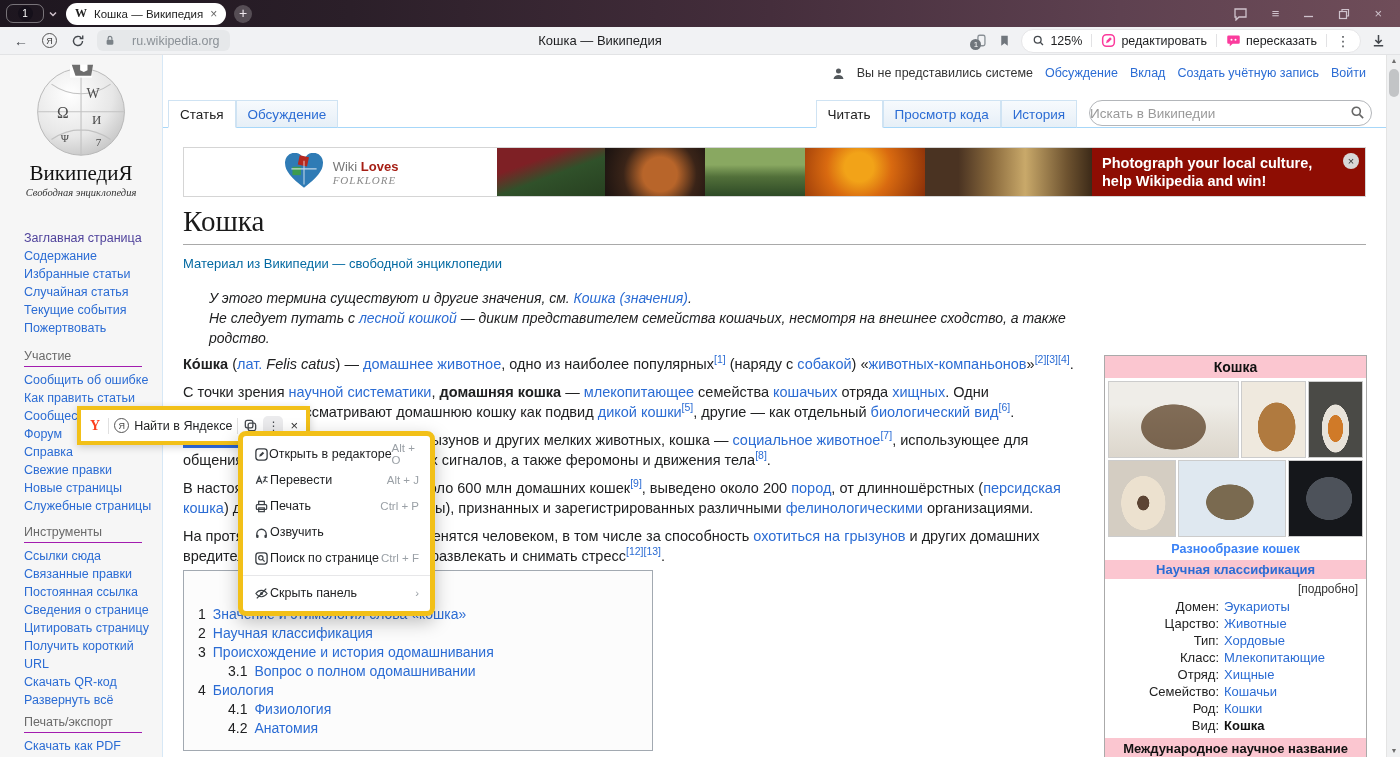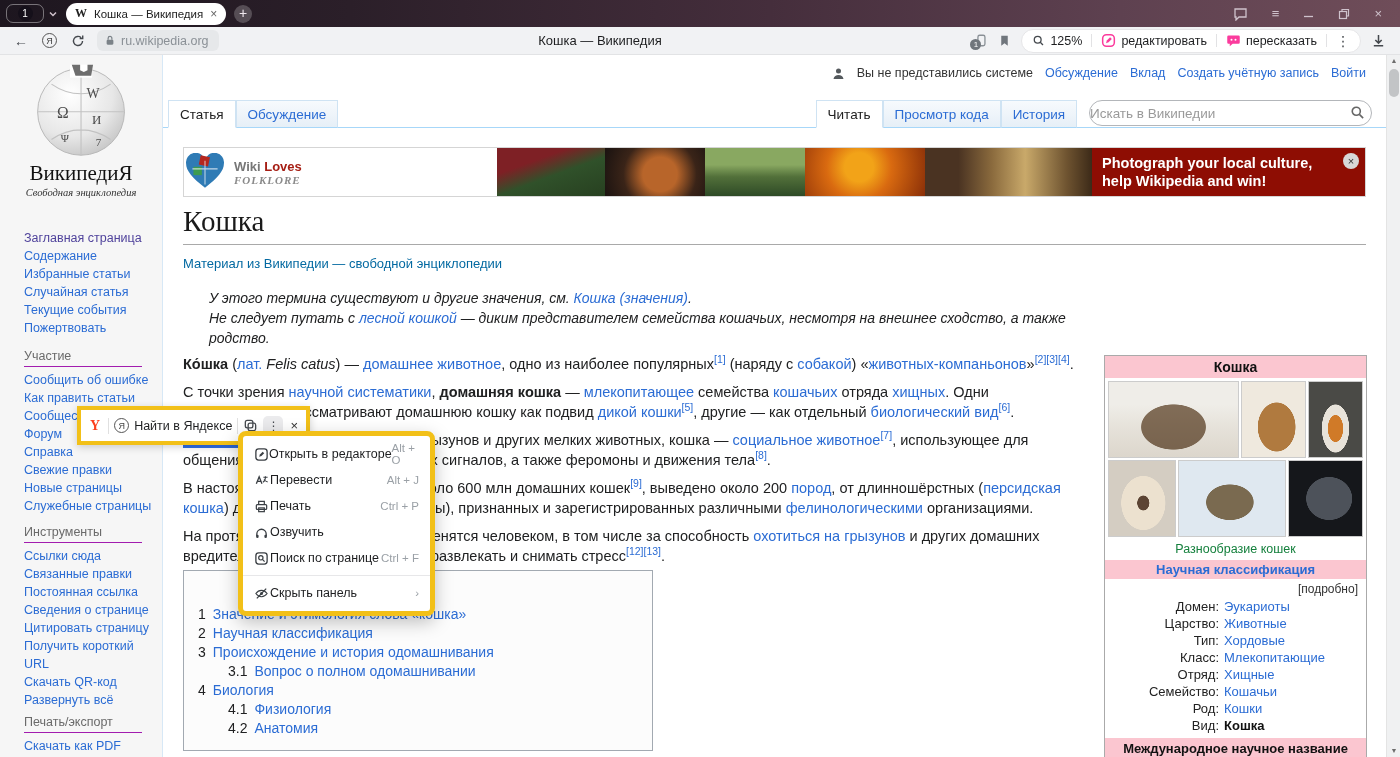--- a/index.html
+++ b/index.html
@@ -23,21 +23,21 @@
   .newtab { margin-left:8px; width:18px; height:18px; border-radius:50%; background:rgba(255,255,255,.22);
     color:#f0e8ee; font-size:14px; line-height:16px; text-align:center; cursor:pointer; }
   .winbtns { margin-left:auto; display:flex; align-items:center; gap:24px; margin-right:18px; color:#cfc2cc; }
   .winbtns .wb { cursor:pointer; display:flex; align-items:center; font-size:13px; }
 
   
   .addrbar { position:absolute; left:0; top:27px; width:1400px; height:28px; background:#f1f2f4;
     display:flex; align-items:center; border-bottom:1px solid #e2e3e5; }
   .ab-ic { margin-left:14px; color:#45494e; display:flex; align-items:center; cursor:pointer; font-size:14px; }
   .urlchip { margin-left:12px; height:21px; background:#e6e8ea; border-radius:6px; display:flex; align-items:center;
-    padding:0 10px 0 7px; gap:5px; cursor:pointer; }
+    padding:0 10px 0 7px; gap:16px; cursor:pointer; }
   .urlchip .url { font-size:12.5px; color:#8a9096; }
   .addr-title { position:absolute; left:0; width:1200px; text-align:center; font-size:13px; color:#1d1e20; pointer-events:none; }
   .ab-right { margin-left:auto; display:flex; align-items:center; margin-right:14px; gap:10px; }
   .devwrap { position:relative; display:flex; cursor:pointer; }
   .devbadge { position:absolute; left:-4px; bottom:-2px; width:11px; height:11px; background:#70767c; border-radius:50%;
     color:#fff; font-size:8px; display:flex; align-items:center; justify-content:center; }
   .toolpill { height:24px; background:#fff; border-radius:13px; border:1px solid #e6e6e8; display:flex; align-items:center;
     padding:0 10px; gap:9px; }
   .toolpill .sep { width:1px; height:13px; background:#e2e2e4; }
   .toolpill .t-item { display:flex; align-items:center; gap:5px; font-size:12.5px; color:#1d1e20; cursor:pointer; }
@@ -73,21 +73,21 @@
   .rtabs { display:flex; margin-left:auto; }
   .wsearch { position:relative; width:283px; height:26px; margin:0 14px 1px 12px; }
   .wsearch input { width:100%; height:100%; border:1px solid #b3b6ba; border-radius:13px; padding:0 28px 0 0;
     font-size:13.5px; color:#222; font-family:"Liberation Sans",sans-serif; }
   .wsearch input::placeholder { color:#9a9a9a; }
   .wsearch .mag { position:absolute; right:7px; top:5px; }
 
   
   .banner { position:absolute; left:20px; top:92px; width:1183px; height:50px; border:1px solid #d5d5d5;
     display:flex; overflow:hidden; background:#fff; }
-  .b-logo { width:313px; display:flex; align-items:center; gap:8px; background:#fff;font-weight:bold; }
+  .b-logo { width:313px; display:flex; align-items:center; justify-content:center; gap:8px; background:#fff; }
   .b-brand .l1 { font-size:13px; color:#777; }
   .b-brand .l1 b { color:#a61e14; }
   .b-brand .l2 { font-family:"Liberation Serif",serif; font-style:italic; font-size:11px; color:#8a8a8a; letter-spacing:1px; }
   .b-photos { flex:1; display:flex; }
   .b-photos .ph { height:100%; }
   .b-red { width:273px; background:#8e0d03; color:#fff; position:relative; display:flex; align-items:center; }
   .b-red .msg { font-size:14.5px; font-weight:bold; line-height:18px; padding:0 30px 0 10px; }
   .b-close { position:absolute; right:6px; top:5px; width:16px; height:16px; border-radius:50%; background:#d8d8d8;
     color:#333; font-size:11px; line-height:16px; text-align:center; cursor:pointer; }
 
@@ -111,21 +111,21 @@
   .tocitem .num { color:#202122; margin-right:7px; }
   .tocitem .txt { color:#2b6cd4; }
   .lvl0 { padding-left:14px; } .lvl1 { padding-left:44px; }
 
   
   .infobox { position:absolute; left:941px; top:300px; width:263px; border:1px solid #aaa; background:#fff; font-size:13px; }
   .ib-title { background:#fbc6d0; text-align:center; font-weight:bold; font-size:14px; padding:3px 0; color:#111; }
   .collage { margin:3px; }
   .c-row { display:flex; gap:2px; margin-bottom:2px; }
   .c-row .ct { height:77px; border:1px solid #ccc; }
-  .ib-caption { text-align:center; font-size:12.5px; color:#15803d; padding:2px 0 4px; }
+  .ib-caption { text-align:center; font-size:12.5px; color:#3b82f6; padding:2px 0 4px;font-weight:bold; }
   .ib-sci { background:#fbc6d0; text-align:center; font-weight:bold; color:#2b6cd4; padding:2px 0; font-size:13px; }
   .ib-detail { text-align:right; font-size:12px; color:#333; padding:3px 8px 1px; cursor:pointer; }
   .ib-rows { padding:1px 8px 4px; }
   .ib-row { display:flex; line-height:17px; }
   .ib-row .lab { width:106px; text-align:right; color:#222; }
   .ib-row .val { margin-left:5px; color:#2b6cd4; cursor:pointer; }
   .ib-row .val.bold { color:#111; font-weight:bold; cursor:default; }
   .ib-intl { background:#fbc6d0; text-align:center; font-weight:bold; color:#111; padding:3px 0; font-size:13px; }
 
   

